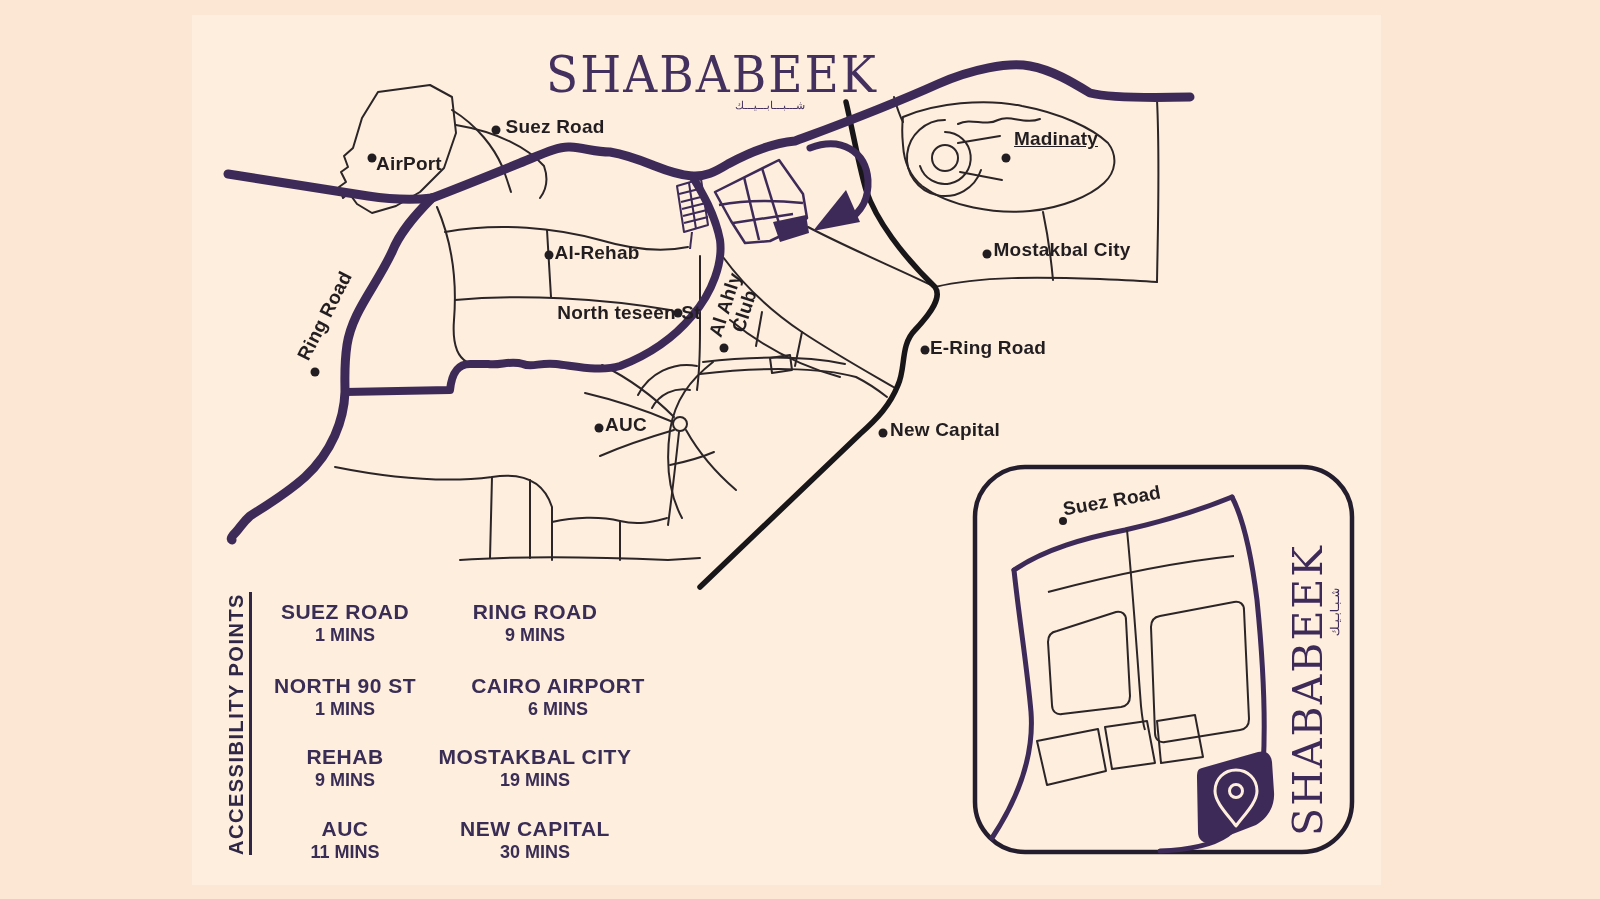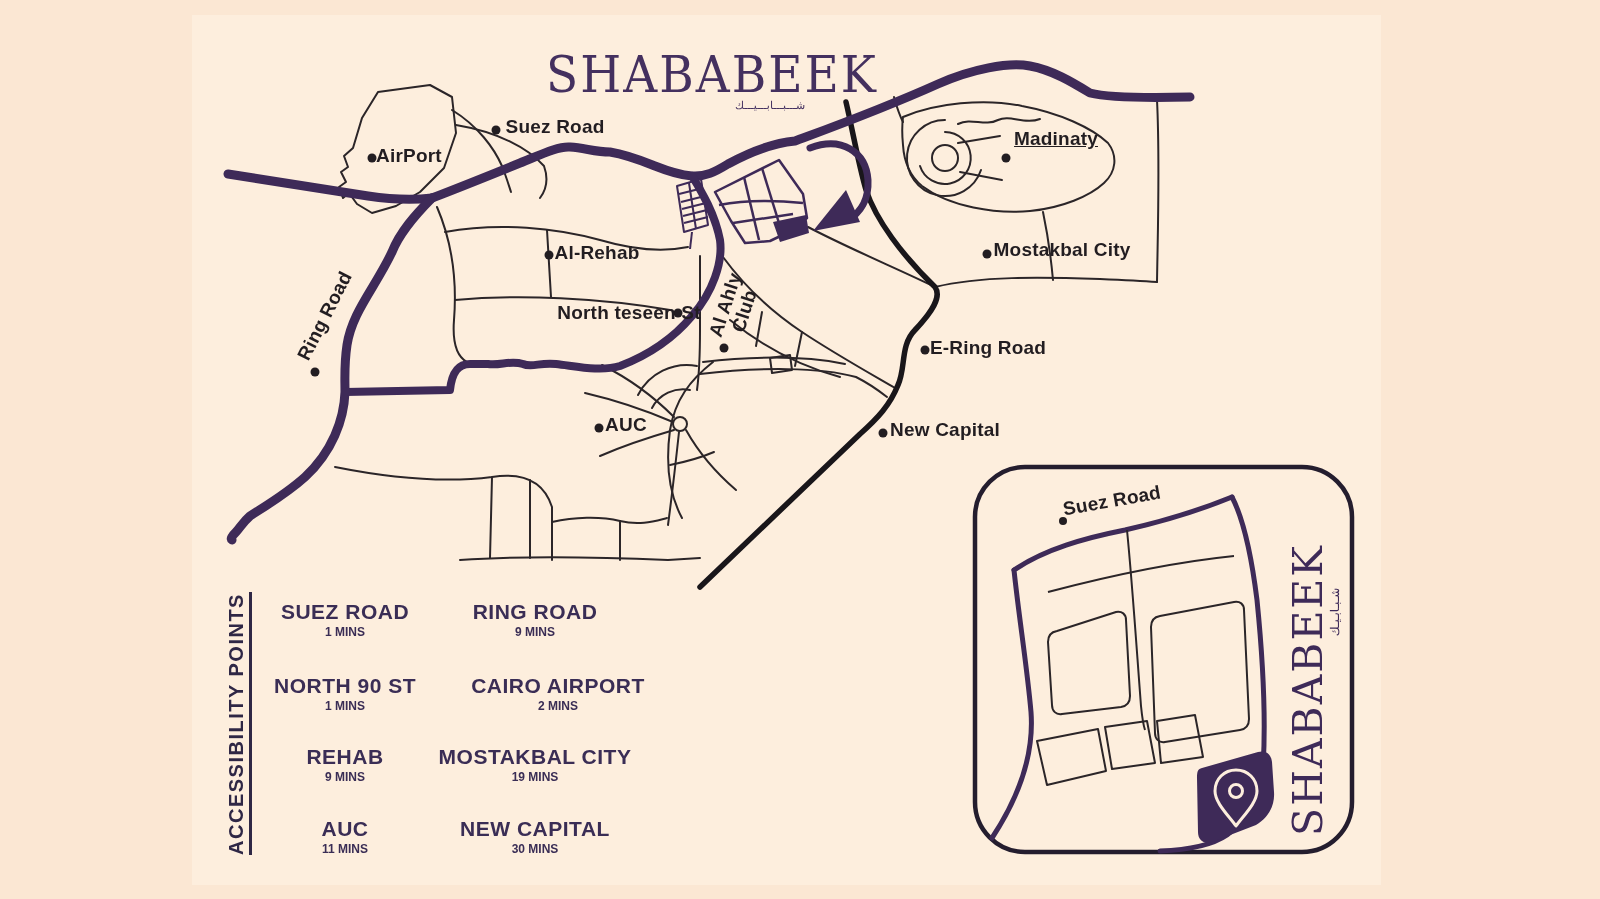--- a/index.html
+++ b/index.html
@@ -18,21 +18,21 @@
   .rot63{transform:translate(-50%,-50%) rotate(-63deg);}
   .rot72{transform:translate(-50%,-50%) rotate(-72deg);width:84px;white-space:normal;
          text-align:center;line-height:1.05;}
   .rot10{transform:translate(-50%,-50%) rotate(-10deg);}
 
   .legend-head{position:absolute;left:236px;top:724px;transform:translate(-50%,-50%) rotate(-90deg);
                font-size:20px;font-weight:800;letter-spacing:1.5px;color:#2f2745;white-space:nowrap;}
   .legend-rule{position:absolute;left:249px;top:592px;width:3px;height:263px;background:#2f2745;}
   .legend-item{position:absolute;transform:translateX(-50%);text-align:center;color:#3a2d55;white-space:nowrap;}
   .legend-name{font-size:21px;font-weight:800;letter-spacing:.5px;}
-  .legend-time{font-size:12px;font-weight:700;margin-top:1px;}
+  .legend-time{font-size:18px;font-weight:700;margin-top:1px;}
 
   .inset-brand{position:absolute;left:1308px;top:690px;transform:translate(-50%,-50%) rotate(-90deg);
                font-family:"DejaVu Serif",serif;font-size:41px;letter-spacing:2px;color:#3e2a58;white-space:nowrap;}
   .inset-brand-ar{position:absolute;left:1335px;top:612px;transform:translate(-50%,-50%) rotate(-90deg);
                   font-size:12px;color:#3e2a58;white-space:nowrap;}
 </style>
 </head>
 <body>
 
 <div class="canvas">
@@ -158,21 +158,21 @@
         <path d="M1236,770 C1224,770 1215,779 1215,791 C1215,803 1229,816 1236,826 C1243,816 1257,803 1257,791 C1257,779 1248,770 1236,770 Z"></path>
         <circle cx="1236" cy="791" r="6.5"></circle>
       </g>
     </g>
   </svg>
 
   <div class="brand">SHABABEEK</div>
   <div class="brand-ar">شـــبـــابـــيـــك</div>
 
   <div class="mlabel" style="left:555px;top:127px;">Suez Road</div>
-  <div class="mlabel" style="left:409px;top:156px;text-align:right;">AirPort</div>
+  <div class="mlabel" style="left:409px;top:164px;text-align:right;">AirPort</div>
   <div class="mlabel" style="left:597px;top:253px;">Al-Rehab</div>
   <div class="mlabel rot63" style="left:325px;top:316px;">Ring Road</div>
   <div class="mlabel" style="left:597px;top:313px;margin-left:32px;">North teseen St</div>
   <div class="mlabel rot72" style="left:735px;top:308px;">Al Ahly Club</div>
   <div class="mlabel" style="left:626px;top:425px;">AUC</div>
   <div class="mlabel" style="left:1056px;top:139px;text-decoration:underline;">Madinaty</div>
   <div class="mlabel" style="left:1062px;top:250px;">Mostakbal City</div>
   <div class="mlabel" style="left:988px;top:348px;">E-Ring Road</div>
   <div class="mlabel" style="left:945px;top:430px;">New Capital</div>
 
@@ -190,21 +190,21 @@
   <div class="legend-item" style="left:535px;top:600px;">
     <div class="legend-name">RING ROAD</div>
     <div class="legend-time">9 MINS</div>
   </div>
   <div class="legend-item" style="left:345px;top:674px;">
     <div class="legend-name">NORTH 90 ST</div>
     <div class="legend-time">1 MINS</div>
   </div>
   <div class="legend-item" style="left:558px;top:674px;">
     <div class="legend-name">CAIRO AIRPORT</div>
-    <div class="legend-time">2 MINS</div>
+    <div class="legend-time">6 MINS</div>
   </div>
   <div class="legend-item" style="left:345px;top:745px;">
     <div class="legend-name">REHAB</div>
     <div class="legend-time">9 MINS</div>
   </div>
   <div class="legend-item" style="left:535px;top:745px;">
     <div class="legend-name">MOSTAKBAL CITY</div>
     <div class="legend-time">19 MINS</div>
   </div>
   <div class="legend-item" style="left:345px;top:817px;">

